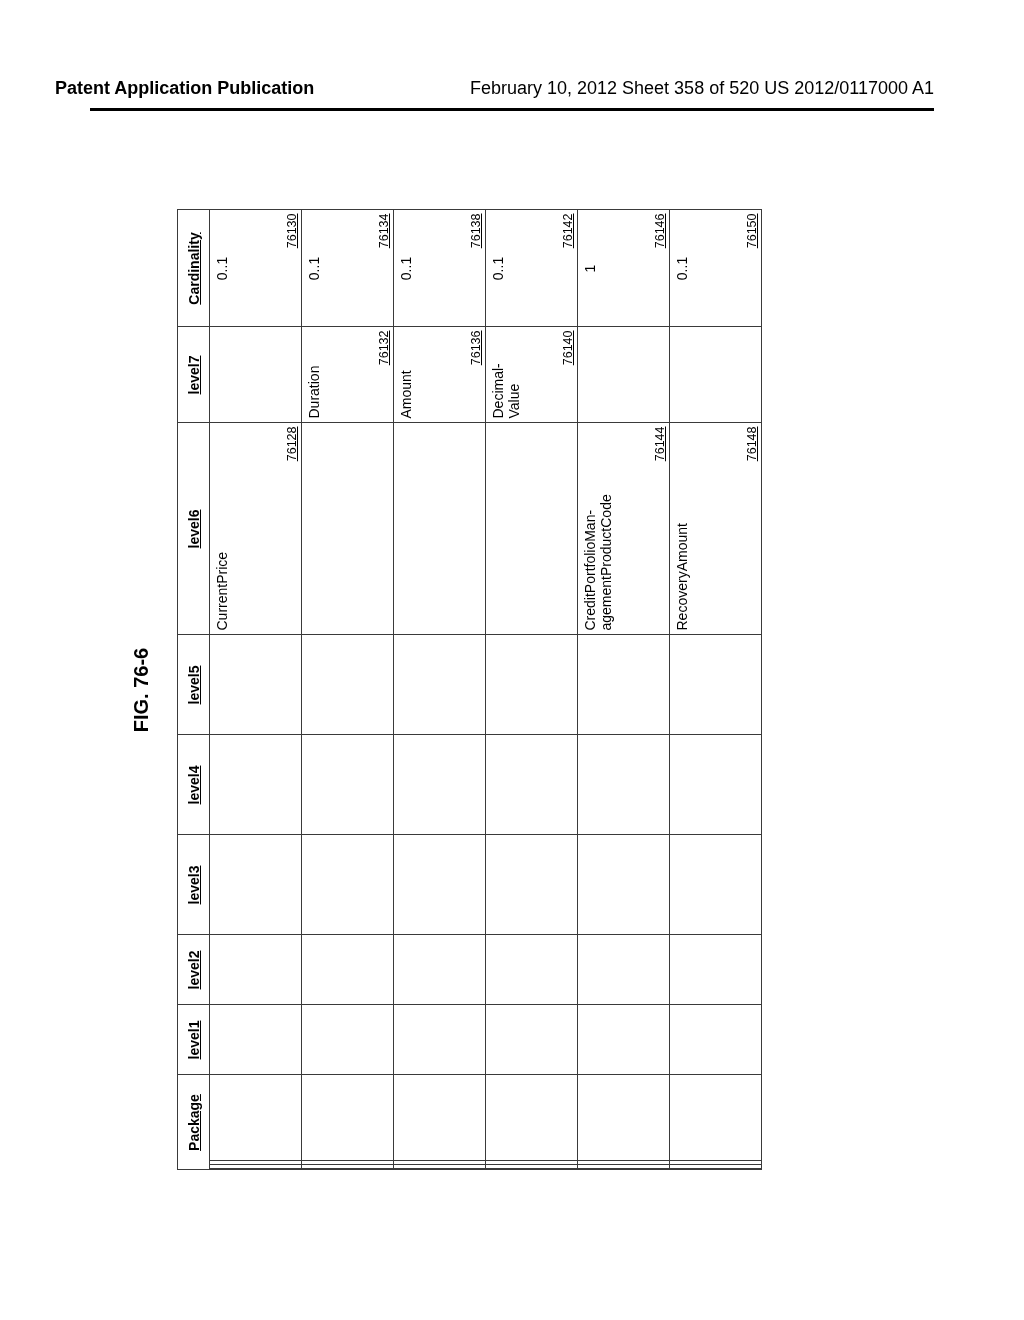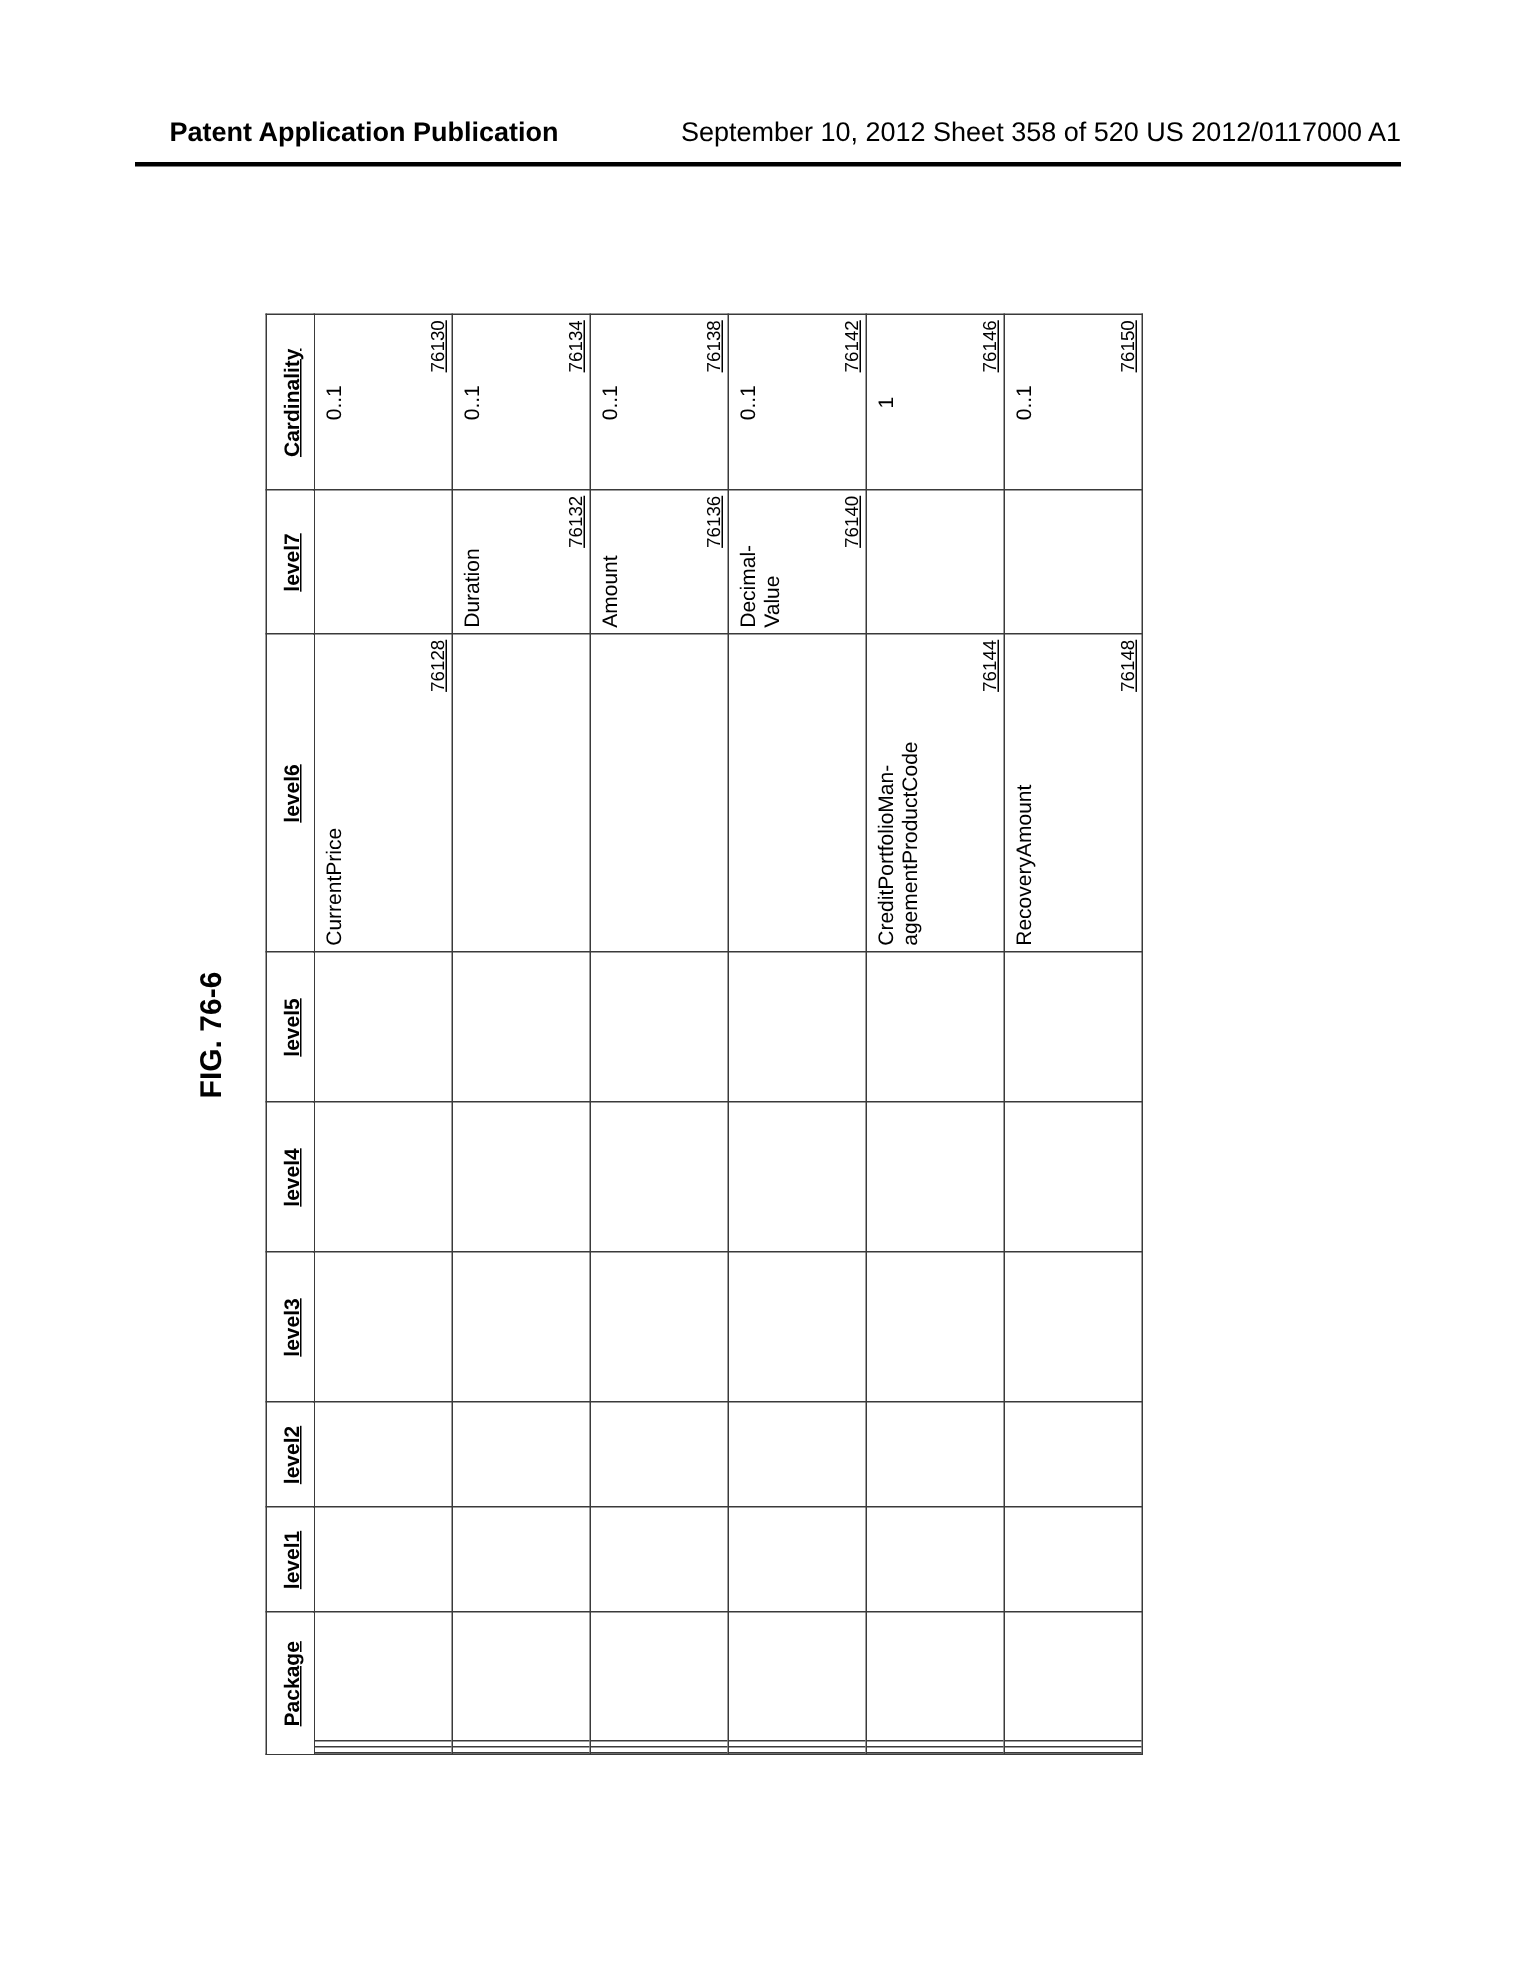--- a/index.html
+++ b/index.html
@@ -16,21 +16,21 @@
     width: 1024px;
     height: 1320px;
     box-sizing: border-box;
   }
   .header {
     position: absolute;
     top: 78px;
     left: 0;
     width: 1024px;
     font-size: 18px;
-    padding: 0 90px 6px 113px;
+    padding: 0 90px 6px 55px;
     box-sizing: border-box;
   }
   .header-left {
     float: left;
     font-weight: bold;
   }
   .header-right {
     float: right;
     font-weight: normal;
   }
@@ -125,21 +125,21 @@
     text-decoration: underline;
   }
 </style>
 </head>
 <body>
 
 <div class="page">
 
   <div class="header">
     <span class="header-left">Patent Application Publication</span>
-    <span class="header-right">September 10, 2012  Sheet 358 of 520   US 2012/0117000 A1</span>
+    <span class="header-right">February 10, 2012  Sheet 358 of 520   US 2012/0117000 A1</span>
   </div>
   <div class="header-rule"></div>
 
   <div class="rotated-stage">
     <div class="rotated">
 
       <div class="fig-label">FIG. 76-6</div>
 
       <table class="grid">
         <colgroup>

